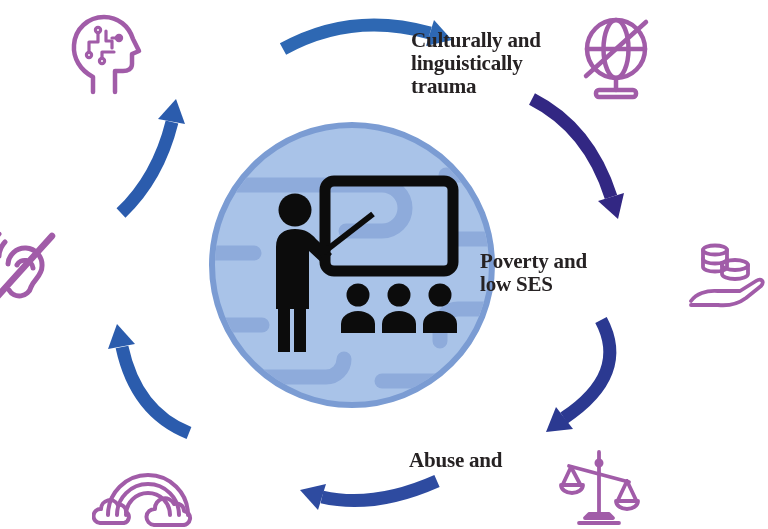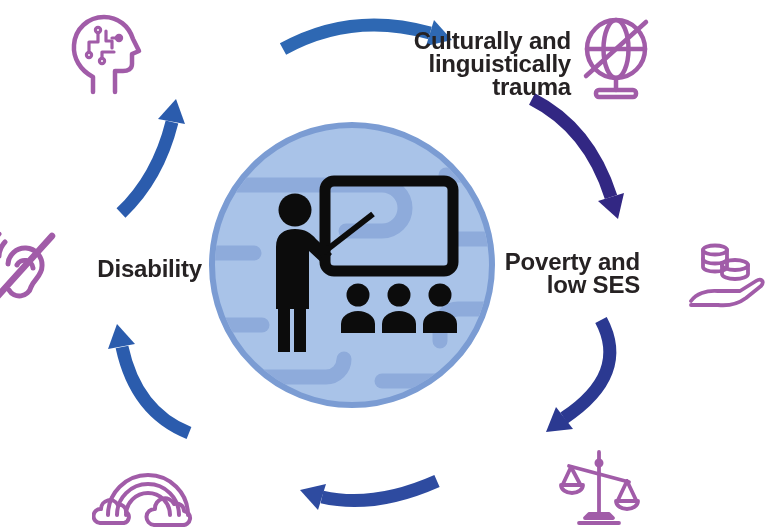--- a/index.html
+++ b/index.html
@@ -1,22 +1,22 @@
 <!DOCTYPE html>
 <html style="--iconPurple: #A15CA8; --arrowTop: #2E68B3; --arrowIndigo: #322783; --arrowNavy: #2B3991; --arrowBottom: #2E4BA0; --arrowLeft: #2B5CAD; --arrowUpRight: #2B5CAD; --circleFill: #A9C3E8; --circleBorder: #7B9CD3; --circlePattern: #8EABDB; --pictoBlack: #0c0c0c; --text: #262223;"><head>
 <meta charset="utf-8">
 <style>
   html,body{margin:0;padding:0;background:#fff;}
   .canvas{
     position:relative;width:768px;height:529px;overflow:hidden;background:#fff;
     font-family:"Liberation Sans",sans-serif;
   }
   .lbl{
-    position:absolute;text-align:right;color:var(--text,#262223);
-    font-weight:700;font-size:24px;line-height:23px;letter-spacing:-0.2px;
+    position:absolute;text-align:left;color:var(--text,#262223);
+    font-weight:700;font-size:21px;line-height:23px;letter-spacing:-0.2px;font-family:Liberation Serif, serif;
   }
   .lbl span{display:block;white-space:nowrap;}
   .abs{position:absolute;}
   
   .arrow path{fill:none;stroke-width:13;stroke:currentColor;}
   .arrow polygon{fill:currentColor;stroke:none;}
   .a1{color:var(--arrowTop,#2E68B3);}
   .a2{color:var(--arrowIndigo,#322783);}
   .a3{color:var(--arrowNavy,#2B3991);}
   .a4{color:var(--arrowBottom,#2E4BA0);}
@@ -108,23 +108,21 @@
   <div class="lbl" style="left:411px;top:29px;width:160px">
     <span>Culturally and</span>
     <span>linguistically</span>
     <span>trauma</span>
   </div>
   <div class="lbl" style="left:480px;top:250px;width:160px">
     <span>Poverty and</span>
     <span>low SES</span>
   </div>
   <div class="lbl" style="left:409px;top:449px;width:160px">
-  </div>
-  <div class="lbl" style="left:42px;top:257px;width:160px">
-    <span>Disability</span>
+    <span>Abuse and</span>
   </div>
 
   <svg class="abs picon" style="left:62px;top:8px" width="88" height="88" viewBox="0 0 88 88">
     <path d="M 31,84 V 69 C 18,62 11,50 12,37 C 13,21 26,9 42,9 C 56,9 67,18 71,31 L 77,43 L 70,46 V 56 C 70,61 66,63 61,63 H 53 V 84" stroke-width="4.5"></path>
     <g stroke-width="3.2">
       <path d="M 27,44 V 34 H 36 V 25"></path>
       <path d="M 44,23 V 33 H 50 V 40"></path>
       <path d="M 52,44 H 40 V 50"></path>
       <path d="M 50,30 H 57"></path>
       <circle cx="27" cy="47" r="2.6"></circle>

